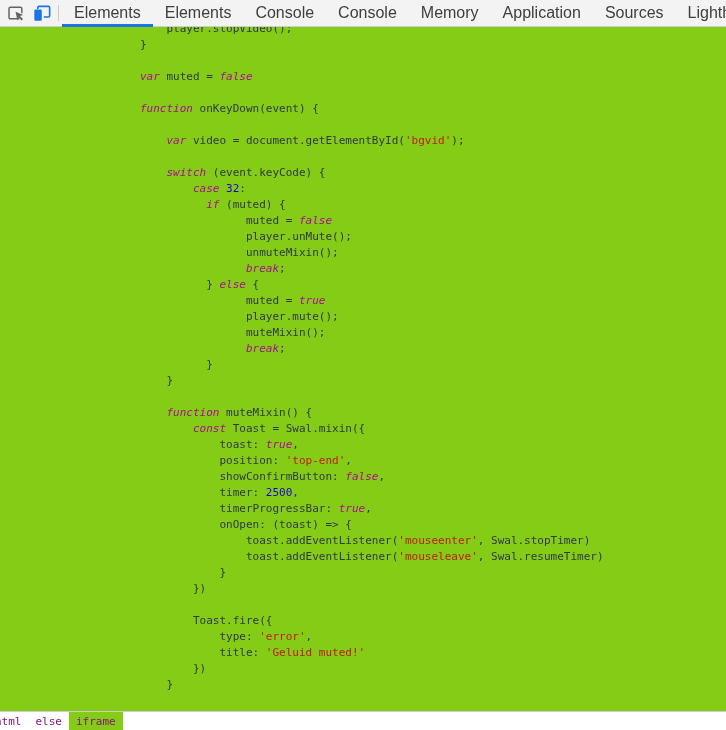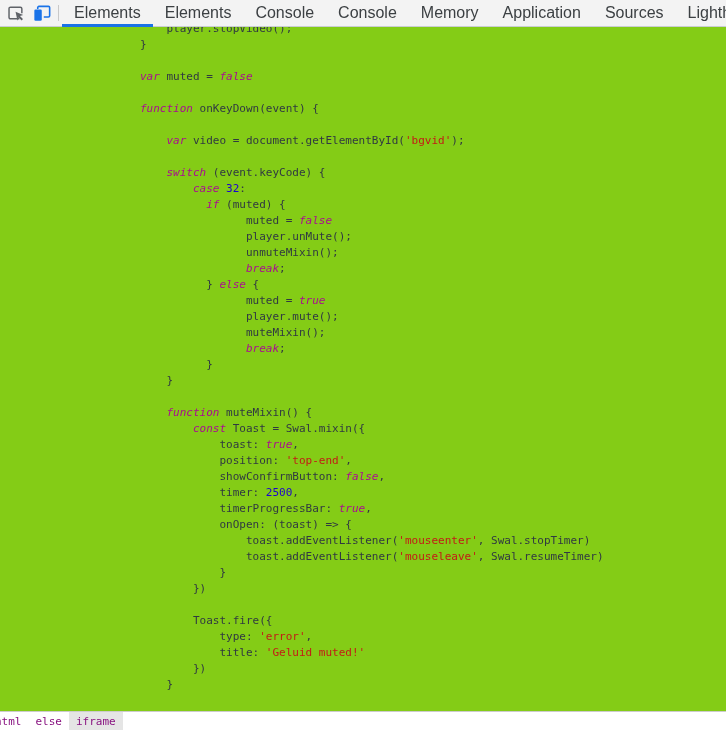--- a/index.html
+++ b/index.html
@@ -34,21 +34,21 @@
   .tok-n { color:var(--number); }
 
   
   .crumbbar { flex:0 0 19px; height:19px; border-top:1px solid #ccc; background:#fff;
               display:flex; align-items:stretch; overflow:hidden;
               font-family:"DejaVu Sans Mono", monospace; font-size:11px;
               color:var(--tag); }
   .crumb { display:flex; align-items:center; padding:0 7px; white-space:nowrap;
            cursor:pointer; }
   .crumb:first-child { margin-left:-12px; }
-  .crumb.selected { background:#e5e5e5; }
+  .crumb.selected { background:#84cc16; }
 </style>
 </head>
 <body>
 
 <div class="devtools">
 
   <div class="tabbar">
     <div class="tb-icons">
       <div class="tb-btn">
         <svg width="18" height="18" viewBox="0 0 16 16">

